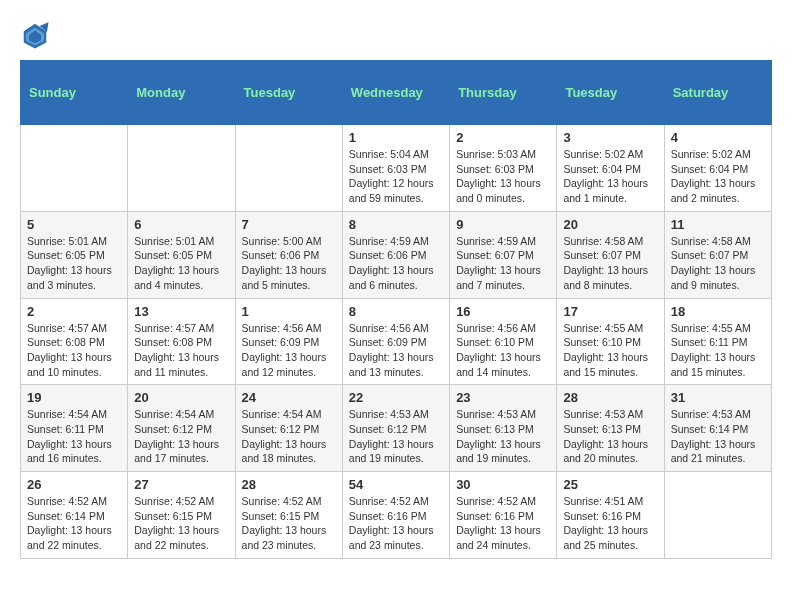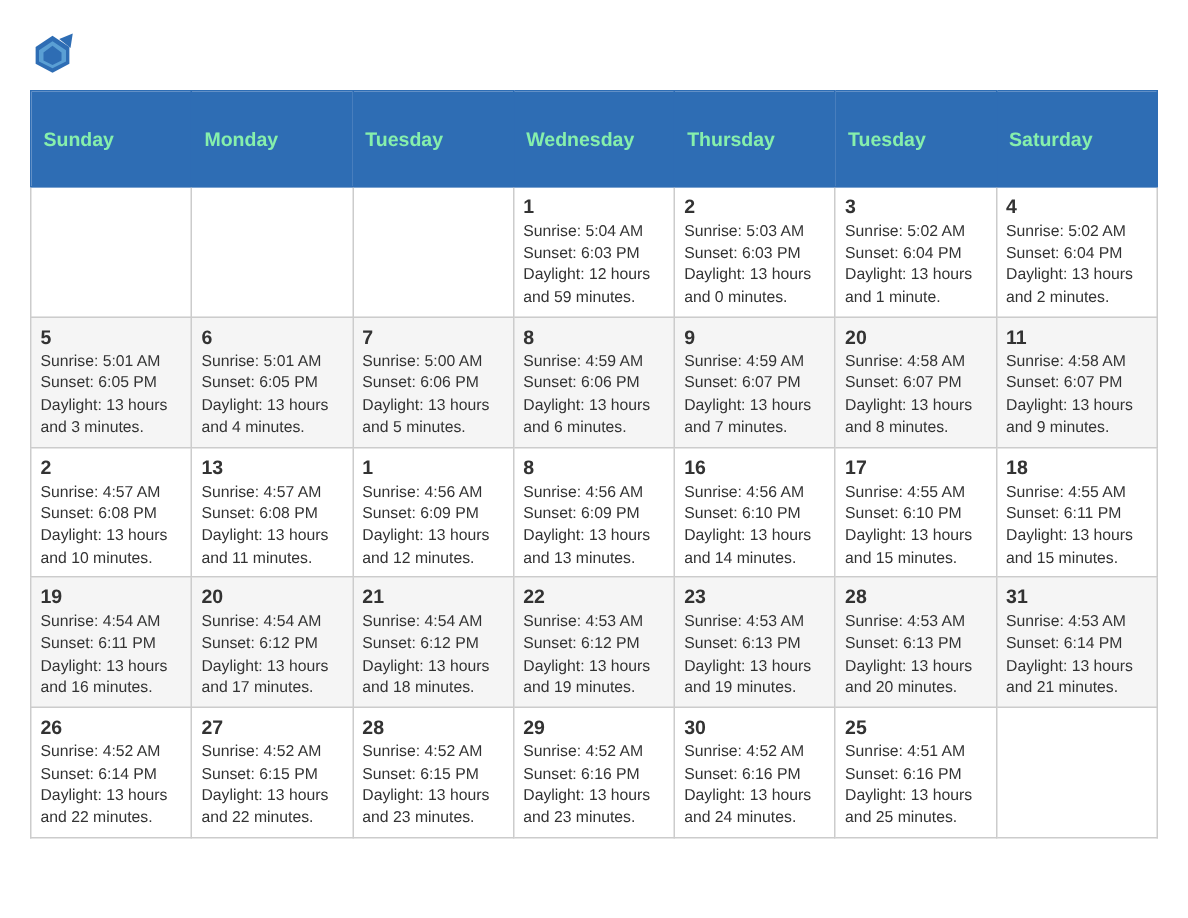--- a/index.html
+++ b/index.html
@@ -215,21 +215,21 @@
       <tr>
         <td>
           <span class="day-num">19</span>
           <div class="day-info">Sunrise: 4:54 AM<br>Sunset: 6:11 PM<br>Daylight: 13 hours<br>and 16 minutes.</div>
         </td>
         <td>
           <span class="day-num">20</span>
           <div class="day-info">Sunrise: 4:54 AM<br>Sunset: 6:12 PM<br>Daylight: 13 hours<br>and 17 minutes.</div>
         </td>
         <td>
-          <span class="day-num">21</span>
+          <span class="day-num">24</span>
           <div class="day-info">Sunrise: 4:54 AM<br>Sunset: 6:12 PM<br>Daylight: 13 hours<br>and 18 minutes.</div>
         </td>
         <td>
           <span class="day-num">22</span>
           <div class="day-info">Sunrise: 4:53 AM<br>Sunset: 6:12 PM<br>Daylight: 13 hours<br>and 19 minutes.</div>
         </td>
         <td>
           <span class="day-num">23</span>
           <div class="day-info">Sunrise: 4:53 AM<br>Sunset: 6:13 PM<br>Daylight: 13 hours<br>and 19 minutes.</div>
         </td>
@@ -249,21 +249,21 @@
         </td>
         <td>
           <span class="day-num">27</span>
           <div class="day-info">Sunrise: 4:52 AM<br>Sunset: 6:15 PM<br>Daylight: 13 hours<br>and 22 minutes.</div>
         </td>
         <td>
           <span class="day-num">28</span>
           <div class="day-info">Sunrise: 4:52 AM<br>Sunset: 6:15 PM<br>Daylight: 13 hours<br>and 23 minutes.</div>
         </td>
         <td>
-          <span class="day-num">29</span>
+          <span class="day-num">54</span>
           <div class="day-info">Sunrise: 4:52 AM<br>Sunset: 6:16 PM<br>Daylight: 13 hours<br>and 23 minutes.</div>
         </td>
         <td>
           <span class="day-num">30</span>
           <div class="day-info">Sunrise: 4:52 AM<br>Sunset: 6:16 PM<br>Daylight: 13 hours<br>and 24 minutes.</div>
         </td>
         <td>
           <span class="day-num">25</span>
           <div class="day-info">Sunrise: 4:51 AM<br>Sunset: 6:16 PM<br>Daylight: 13 hours<br>and 25 minutes.</div>
         </td>

